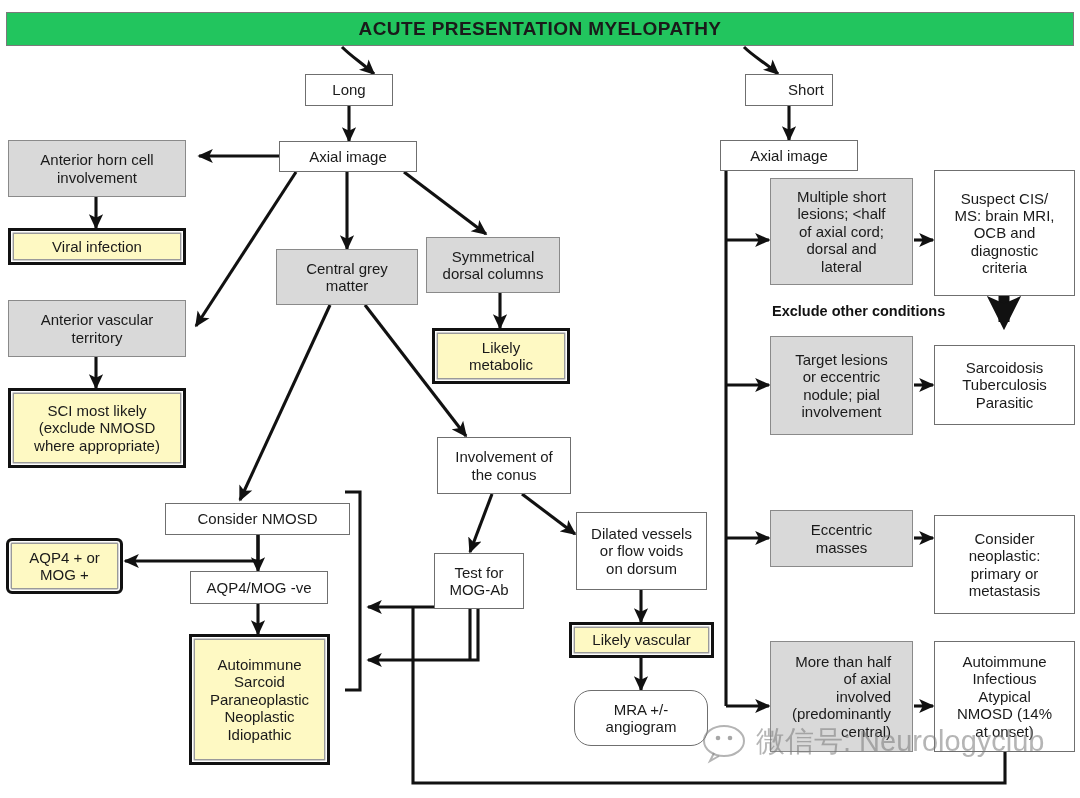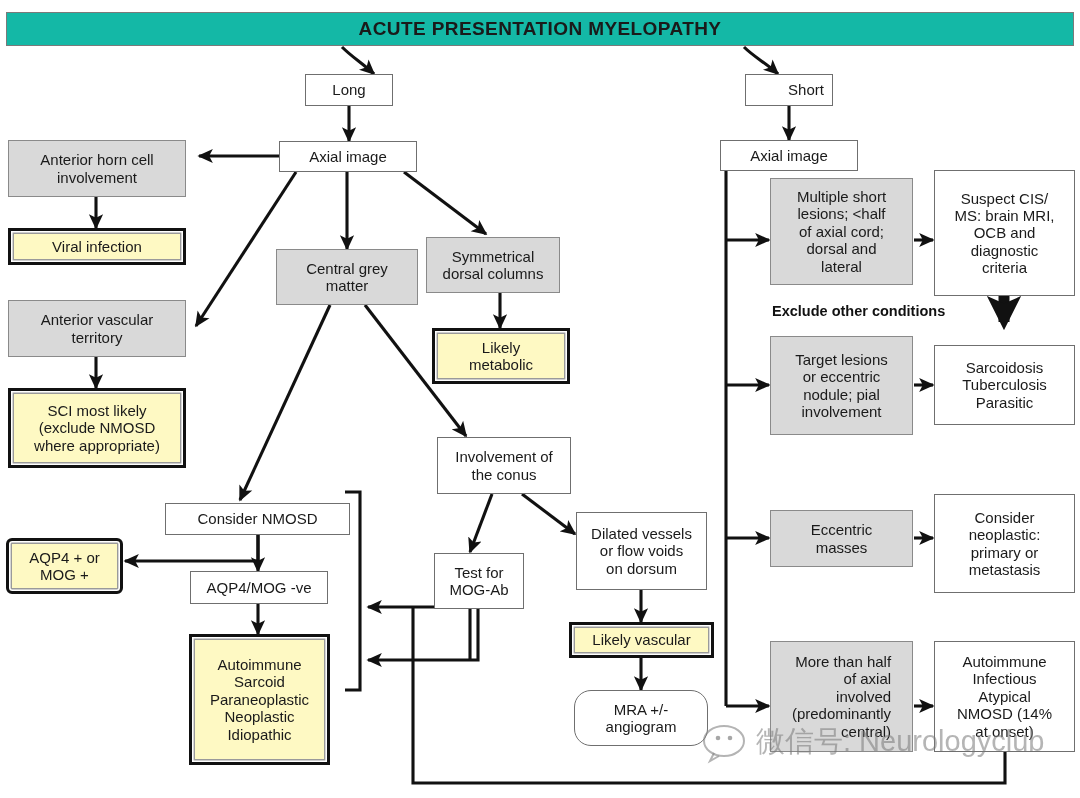--- a/index.html
+++ b/index.html
@@ -11,21 +11,21 @@
         white-space:pre-line;}
 
   
   .plain{background:#ffffff;border:1.6px solid #6f6f6f;}
   
   .grey{background:#d9d9d9;border:1.6px solid #8a8a8a;}
   
   .double{background:#fef9c3;border:3.4px solid #111111;
           box-shadow:inset 0 0 0 1.6px #ffffff, inset 0 0 0 3.0px #9a9a9a;}
 
-  .title{background:#14b8a6;border:1.6px solid #7a7a7a;
+  .title{background:#22c55e;border:1.6px solid #7a7a7a;
          font-weight:700;letter-spacing:.4px;}
 
   svg.wires{position:absolute;left:0;top:0;width:1080px;height:798px;
             pointer-events:none;overflow:visible;}
   .ln{stroke:#111;fill:none;}
 
   .freetext{position:absolute;font-weight:700;color:#111;}
 
   
   .wm{position:absolute;color:rgba(120,120,120,.55);font-weight:400;
@@ -171,21 +171,21 @@
   <div class="node grey" style="left:770px;top:336px;width:143px;height:99px;font-size:15px;">Target lesions
 or eccentric
 nodule; pial
 involvement</div>
   <div class="node plain" style="left:934px;top:345px;width:141px;height:80px;font-size:15px;">Sarcoidosis
 Tuberculosis
 Parasitic</div>
 
   <div class="node grey" style="left:770px;top:510px;width:143px;height:57px;font-size:15px;">Eccentric
 masses</div>
-  <div class="node plain" style="left:934px;top:494px;width:141px;height:99px;font-size:15px;">Consider
+  <div class="node plain" style="left:934px;top:515px;width:141px;height:99px;font-size:15px;">Consider
 neoplastic:
 primary or
 metastasis</div>
 
   <div class="node grey" style="left:770px;top:641px;width:143px;height:111px;font-size:15px;text-align:right;">More than half
 of axial
 involved
 (predominantly
 central)</div>
   <div class="node plain" style="left:934px;top:641px;width:141px;height:111px;font-size:15px;">Autoimmune

